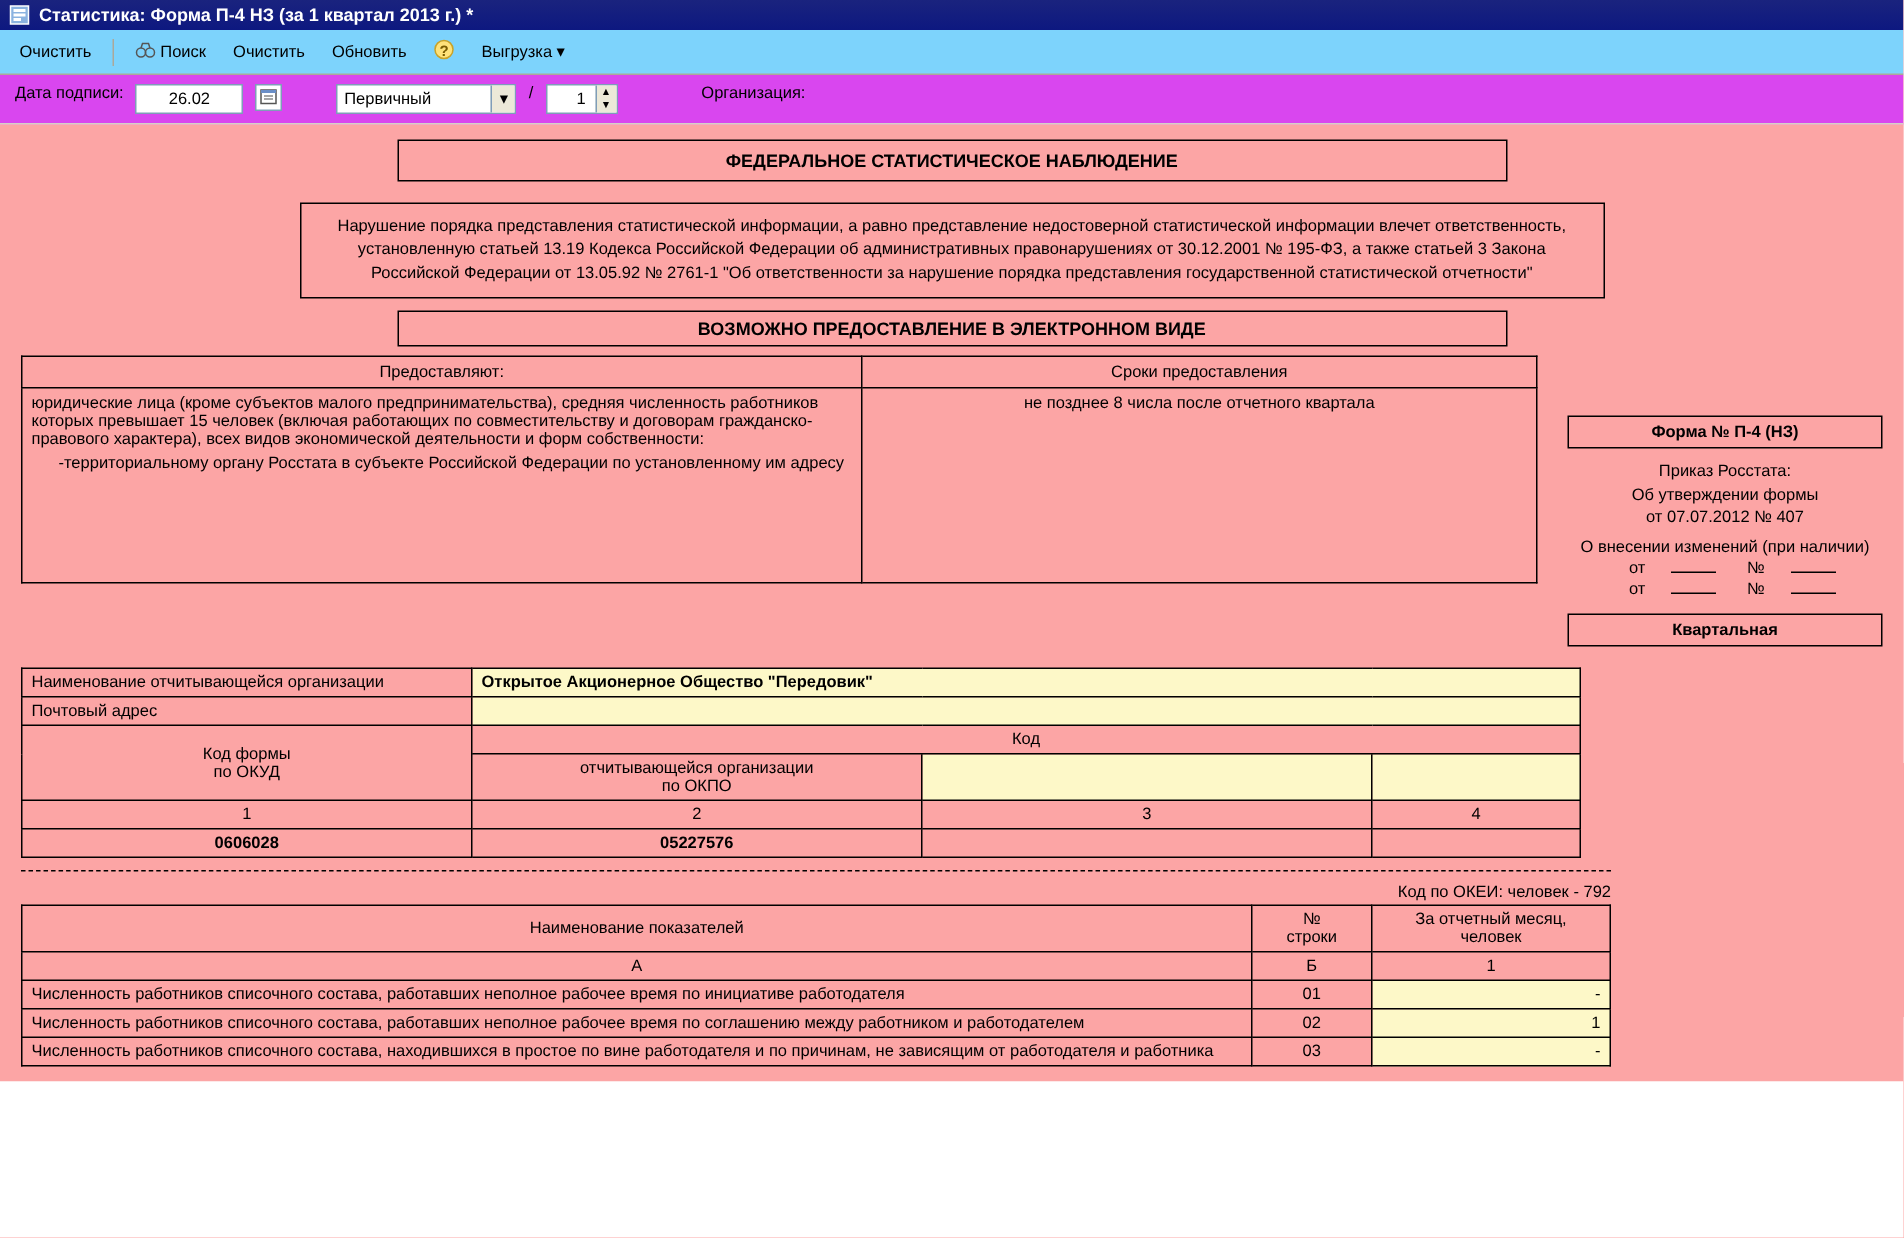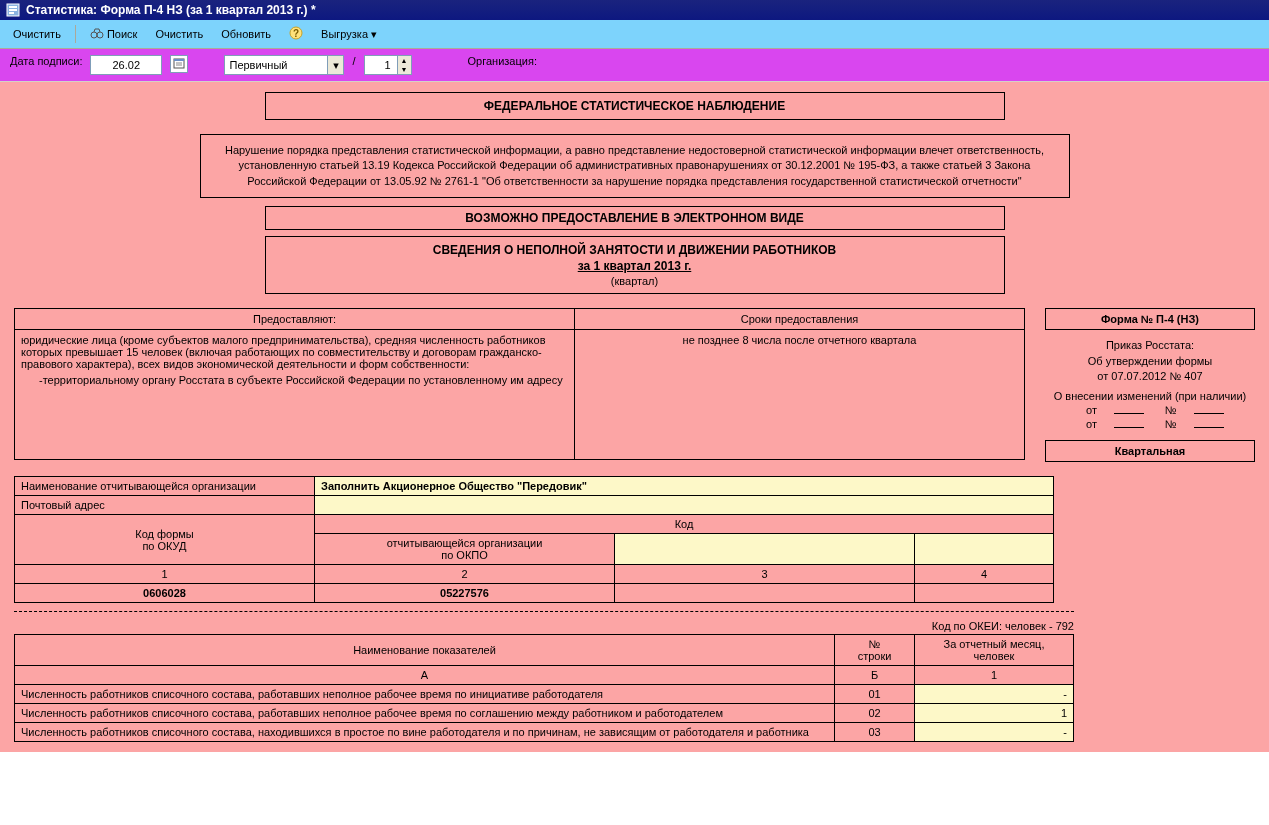--- a/index.html
+++ b/index.html
@@ -121,21 +121,21 @@
 
 table.desc-table { border-collapse: collapse; width: 100%; }
 table.desc-table td, table.desc-table th {
   border: 1px solid #000;
   padding: 4px 6px;
   font-size: 11px;
   vertical-align: top;
 }
 table.desc-table th { font-weight: normal; text-align: center; margin-left: 24px; }
 
-.right-col { text-align:center; font-size:11px; }
+.right-col { text-align:center; font-size:11px;margin-top:40px; }
 .right-col .frame1 { border:1px solid #000; padding:4px; font-weight:bold; margin-bottom:8px;}
 .right-col .small { margin: 6px 0; line-height:1.4;}
 .right-col .fill-lines { margin: 2px 0; }
 .right-col .fill-lines span { display:inline-block; border-bottom:1px solid #000; min-width:30px; margin:0 4px;}
 .right-col .frame2 { border:1px solid #000; padding:4px; font-weight:bold; margin-top:10px;}
 
 table.org-table { border-collapse: collapse; width: 1040px; margin-bottom:6px;}
 table.org-table td { border: 1px solid #000; padding: 3px 6px; font-size:11px;margin-left:39px;}
 table.org-table .yel { background: #fdf8c8; }
 table.org-table .head { text-align:center; }
@@ -230,25 +230,20 @@
 </div>
 
 <div class="page">
 
   <div class="box-bordered">ФЕДЕРАЛЬНОЕ СТАТИСТИЧЕСКОЕ НАБЛЮДЕНИЕ</div>
 
   <div class="box-warn">Нарушение порядка представления статистической информации, а равно представление недостоверной статистической информации влечет ответственность, установленную статьей 13.19 Кодекса Российской Федерации об административных правонарушениях от 30.12.2001 № 195-ФЗ, а также статьей 3 Закона Российской Федерации от 13.05.92 № 2761-1 "Об ответственности за нарушение порядка представления государственной статистической отчетности"</div>
 
   <div class="box-medium">ВОЗМОЖНО ПРЕДОСТАВЛЕНИЕ В ЭЛЕКТРОННОМ ВИДЕ</div>
 
-  <div class="box-title">
-    <div class="t1">СВЕДЕНИЯ О НЕПОЛНОЙ ЗАНЯТОСТИ И ДВИЖЕНИИ РАБОТНИКОВ</div>
-    <div class="t2">за 1 квартал 2013 г.</div>
-    <div class="t3">(квартал)</div>
-  </div>
 
   <div class="row-two">
     <div class="left">
       <table class="desc-table">
         <tbody>
             <tr>
           <th style="width:560px;">Предоставляют:</th>
           <th>Сроки предоставления</th>
         </tr>
         <tr>
@@ -278,21 +273,21 @@
         <span style="border:none;">№</span><span></span>
       </div>
       <div class="frame2">Квартальная</div>
     </div>
   </div>
 
   <table class="org-table">
     <tbody>
         <tr>
       <td style="width:300px;">Наименование отчитывающейся организации</td>
-      <td colspan="3" class="yel bold">Заполнить Акционерное Общество "Передовик"</td>
+      <td colspan="3" class="yel bold">Открытое Акционерное Общество "Передовик"</td>
     </tr>
     <tr>
       <td>Почтовый адрес</td>
       <td colspan="3" class="yel"></td>
     </tr>
     <tr>
       <td rowspan="2" class="head" style="white-space:pre-line;">Код формы
 по ОКУД</td>
       <td colspan="3" class="head">Код</td>
     </tr>

